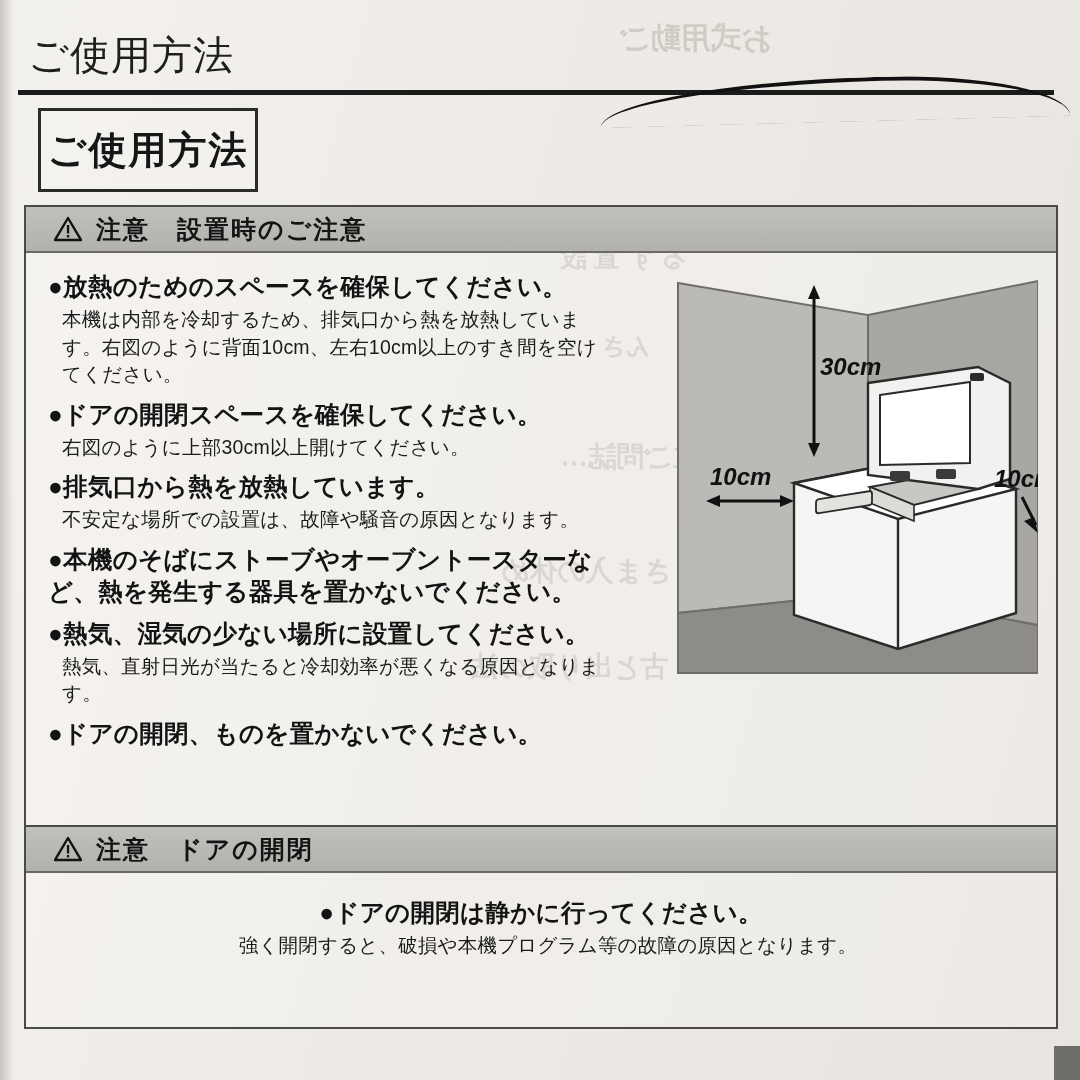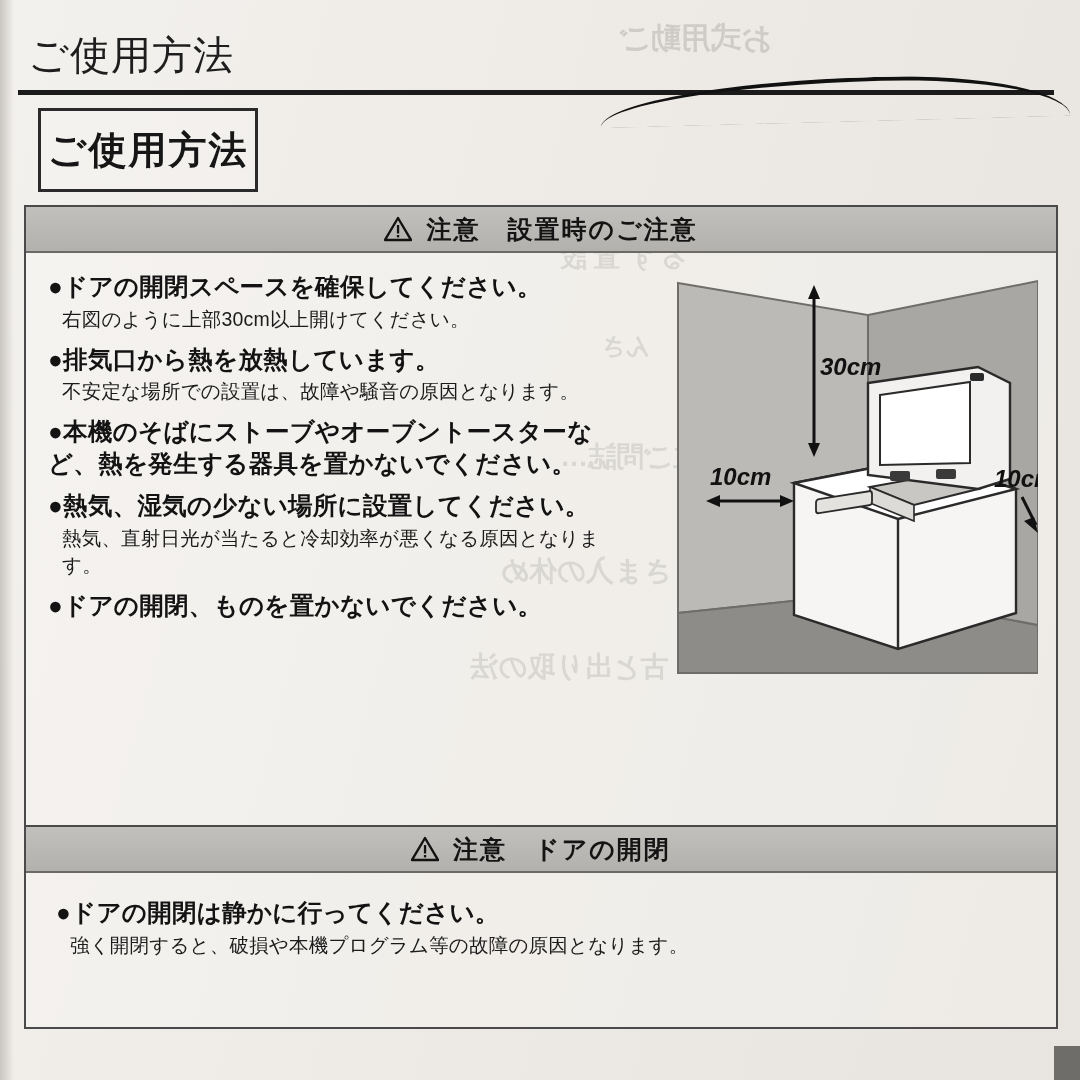--- a/index.html
+++ b/index.html
@@ -104,22 +104,23 @@
     border: 2px solid #4a4a4a;
     background: rgba(255,255,255,0.22);
   }
   .banner {
     height: 44px;
     background: #b9b7b3;
     background: linear-gradient(180deg,#c2c0bc 0%, #b3b1ad 100%);
     border-bottom: 2px solid #6c6a67;
     display: flex;
     align-items: center;
-    justify-content: center;
+    justify-content: flex-start;
     gap: 16px;
+    padding-left: 28px;
   }
   .banner .warn-tri {
     display: inline-block;
     width: 0; height: 0;
     border-left: 13px solid transparent;
     border-right: 13px solid transparent;
     border-bottom: 23px solid transparent;
     position: relative;
   }
   .banner .warn-tri svg { position: absolute; left: -13px; top: -2px; }
@@ -173,21 +174,22 @@
   #panel2 {
     position: absolute;
     left: 24px;
     top: 825px;
     width: 1030px;
     height: 200px;
     border: 2px solid #4a4a4a;
     background: rgba(255,255,255,0.22);
   }
   #panel2 .panel-body2 {
-    padding: 24px 24px 10px 30px;
+    padding: 24px 24px 10px 24px;
+    text-align: center;
   }
 
   
   #edge-br {
     position: absolute;
     right: 0; bottom: 0;
     width: 26px; height: 34px;
     background: #6f6d6a;
   }
   #edge-left {
@@ -229,20 +231,24 @@
           <rect x="12.9" y="9" width="2.3" height="8.5" fill="#121212"></rect>
           <rect x="12.9" y="19" width="2.3" height="2.4" fill="#121212"></rect>
         </svg>
       </span>
       <span class="btext">注意　設置時のご注意</span>
     </div>
 
     <div class="panel-body">
       <div class="col-left">
 
+        <div class="bullet">
+          <div class="head">●放熱のためのスペースを確保してください。</div>
+          <div class="sub">本機は内部を冷却するため、排気口から熱を放熱しています。右図のように背面10cm、左右10cm以上のすき間を空けてください。</div>
+        </div>
 
         <div class="bullet">
           <div class="head">●ドアの開閉スペースを確保してください。</div>
           <div class="sub">右図のように上部30cm以上開けてください。</div>
         </div>
 
         <div class="bullet">
           <div class="head">●排気口から熱を放熱しています。</div>
           <div class="sub">不安定な場所での設置は、故障や騒音の原因となります。</div>
         </div>

